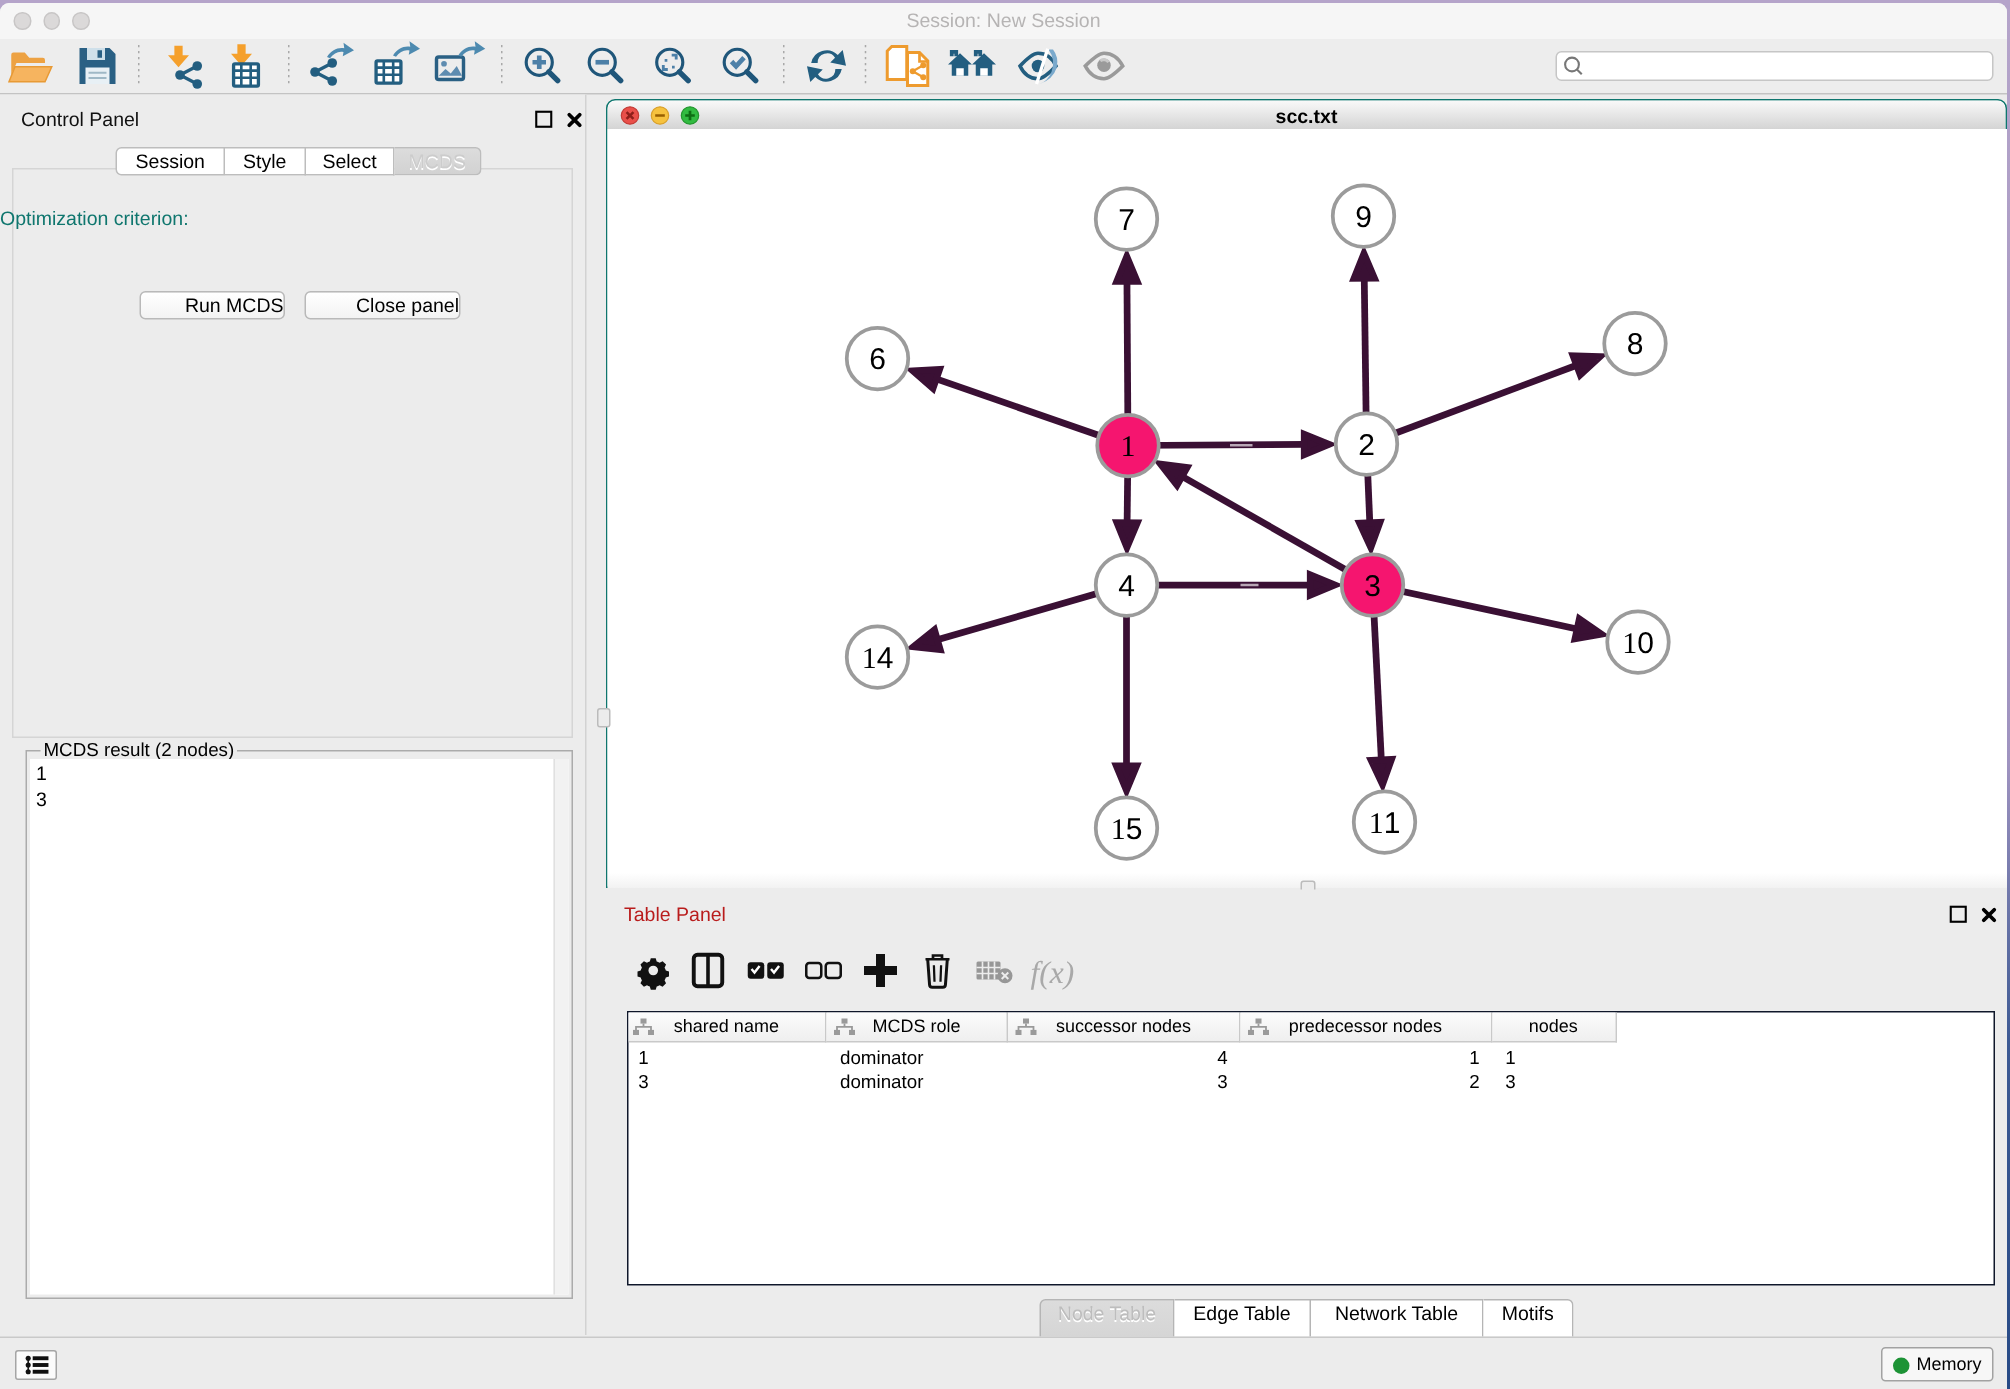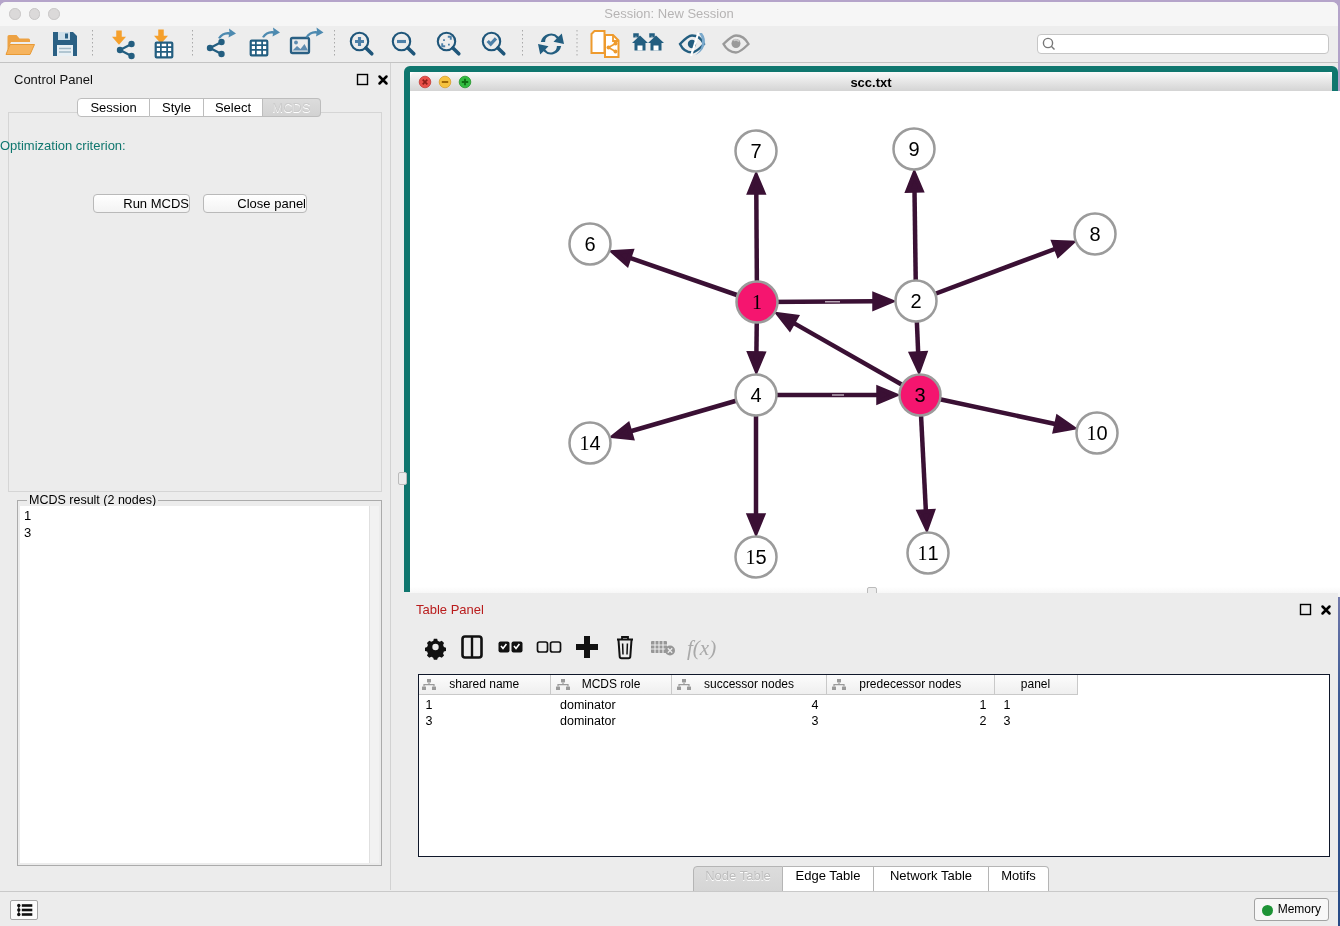--- a/index.html
+++ b/index.html
@@ -53,21 +53,21 @@
   border-top:1px solid #c9c9c9;box-sizing:border-box}
 #lbtn{position:absolute;left:10px;top:8px;width:28px;height:20px;background:#fbfbfb;
   border:1px solid #a5a5a5;border-radius:2px;box-sizing:border-box}
 #membtn{position:absolute;left:1254px;top:6px;width:75px;height:23px;background:#f7f7f7;
   border:1px solid #a2a2a2;border-radius:3px;box-sizing:border-box;font-size:12px;
   line-height:21px;color:#000;text-align:right;padding-right:7px}
 #memdot{position:absolute;left:7px;top:5.5px;width:11px;height:11px;border-radius:50%;
   background:#1d9336}
 
 #nw{position:absolute;left:404px;top:66px;width:934px;height:526px;
-  background:#fff;border:6px solid #0f766e;border-radius:6px 6px 0 0;box-sizing:border-box}
+  background:#fff;border:1px solid #0f766e;border-radius:6px 6px 0 0;box-sizing:border-box}
 #nwtb{position:absolute;left:0;top:0;width:100%;height:20px;
   background:linear-gradient(#f9f9f9,#d4d4d4);border-bottom:1px solid #9f9f9f;
   border-radius:6px 6px 0 0;box-sizing:border-box}
 #nwtitle{position:absolute;top:3px;width:100%;text-align:center;font-size:13px;
   color:#000;font-weight:bold}
 #canvas{position:absolute;left:0;top:19px;width:933px;height:506px;
   background:linear-gradient(#fff 98%,#f2f2f2)}
 .hdl{position:absolute;background:#ececec;border:1px solid #bbb;border-radius:2px}
 
 #tp{position:absolute;left:404px;top:593px;width:934px;height:298px;background:#ececec}
@@ -366,21 +366,21 @@
           <path d="M4.8 1.3 l4.4 4.4 M9.2 1.3 l-4.4 4.4" stroke="#ececec" stroke-width="1.3"></path>
         </g>
   <text x="283" y="34" font-family="Liberation Serif,serif" font-style="italic" font-size="21px" fill="#a9a9a9">f(x)</text>
   </svg>
     </div>
   <div id="tbl">
     <div class="th" style="left:0;width:132.5px">shared name</div>
     <div class="th" style="left:132.5px;width:121px">MCDS role</div>
     <div class="th" style="left:253.5px;width:155px">successor nodes</div>
     <div class="th" style="left:408.5px;width:167.5px">predecessor nodes</div>
-    <div class="th" style="left:576px;width:83px">panel</div>
+    <div class="th" style="left:576px;width:83px">nodes</div>
     <svg width="600" height="20" style="position:absolute;left:0;top:0" fill="#9a9a9a">
       <g id="org">
           <rect x="8" y="4" width="4" height="3.4"></rect>
           <rect x="3" y="11.6" width="4" height="3.4"></rect>
           <rect x="13" y="11.6" width="4" height="3.4"></rect>
           <path d="M10 7.4 v2 M5 11.6 v-2 h10 v2" stroke="#9a9a9a" fill="none" stroke-width="1.2"></path>
         </g>
       <use href="#org" x="134"></use>
         <use href="#org" x="255"></use>
         <use href="#org" x="410"></use>

